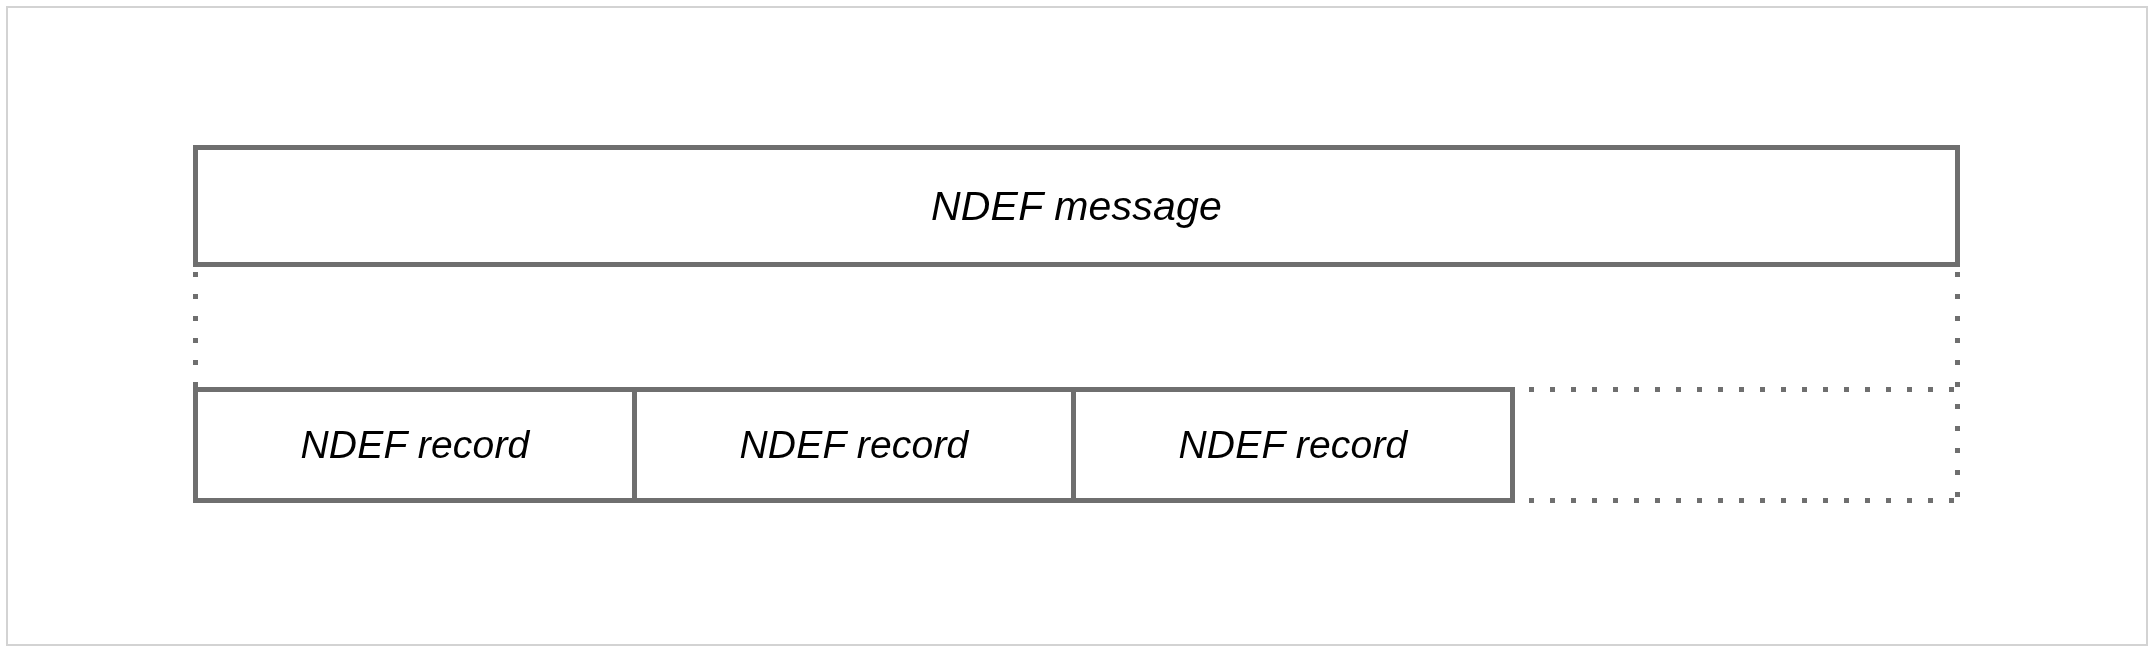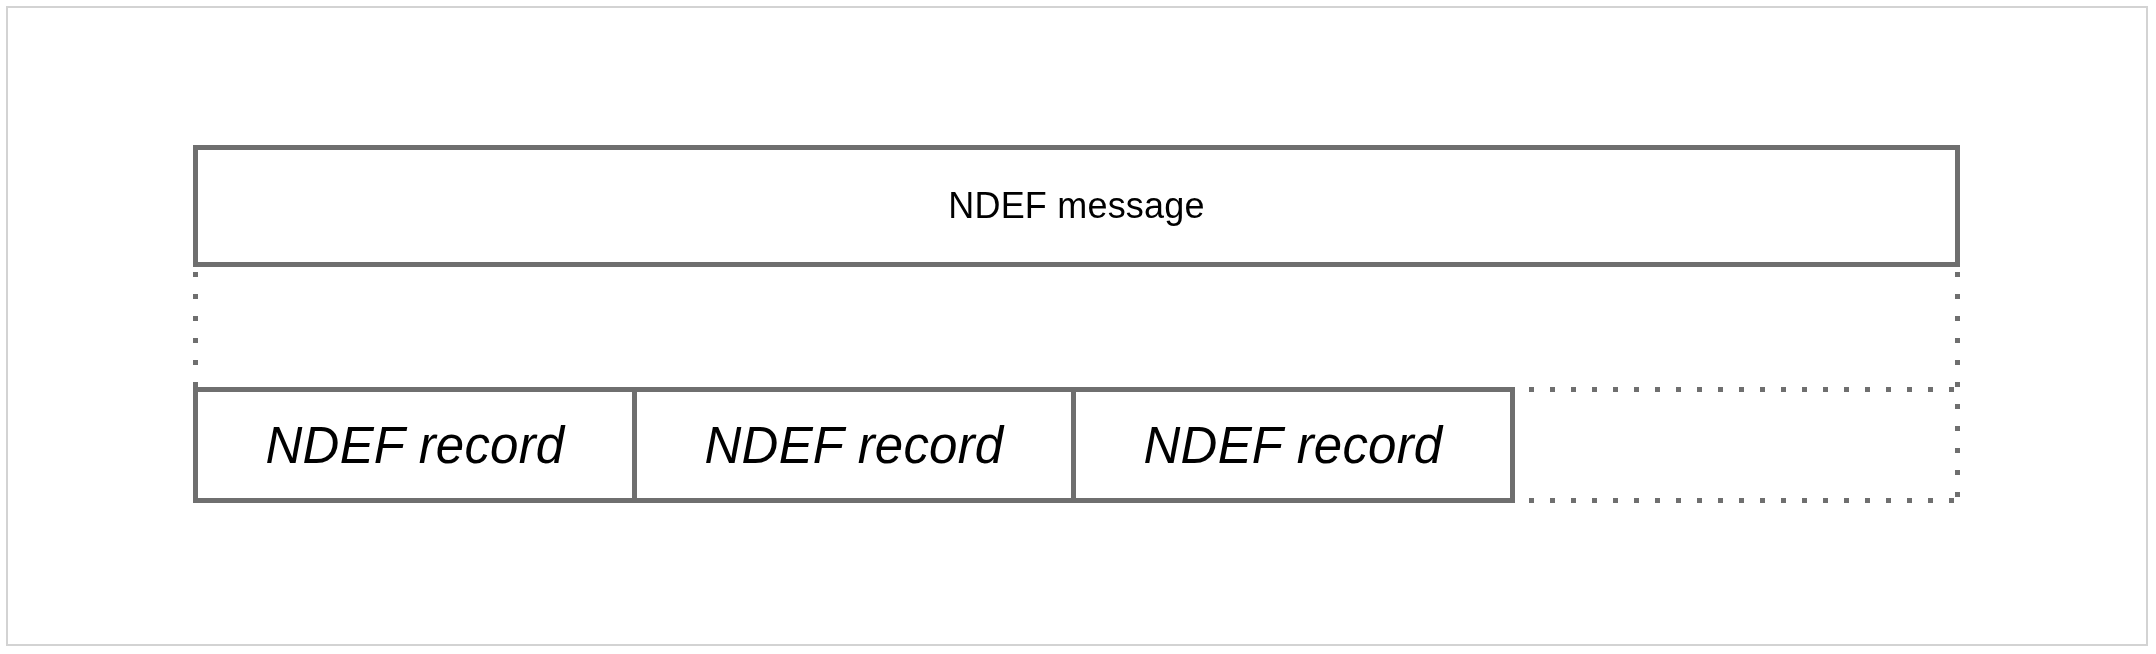--- a/index.html
+++ b/index.html
@@ -39,21 +39,22 @@
     width: 1767px;
     height: 122px;
     box-sizing: border-box;
     border: 5px solid #6f6f6f;
     background: #ffffff;
     display: flex;
     align-items: center;
     justify-content: center;
   }
   .message-label {
-    font-size: 36px;
+    font-style: italic;
+    font-size: 41px;
     color: #000000;
     letter-spacing: 0.2px;
     white-space: nowrap;
   }
 
   
   .dot-v {
     position: absolute;
     width: 5px;
     background-image: linear-gradient(
@@ -95,21 +96,21 @@
     border: 5px solid #6f6f6f;
     background: #ffffff;
     display: flex;
     align-items: center;
     justify-content: center;
     margin-left: -5px;
   }
   .record-box:first-child { margin-left: 0; }
   .record-label {
     font-style: italic;
-    font-size: 51px;
+    font-size: 39px;
     color: #000000;
     letter-spacing: 0.2px;
     white-space: nowrap;
   }
 </style>
 </head>
 <body>
 
 <div class="canvas">
 

